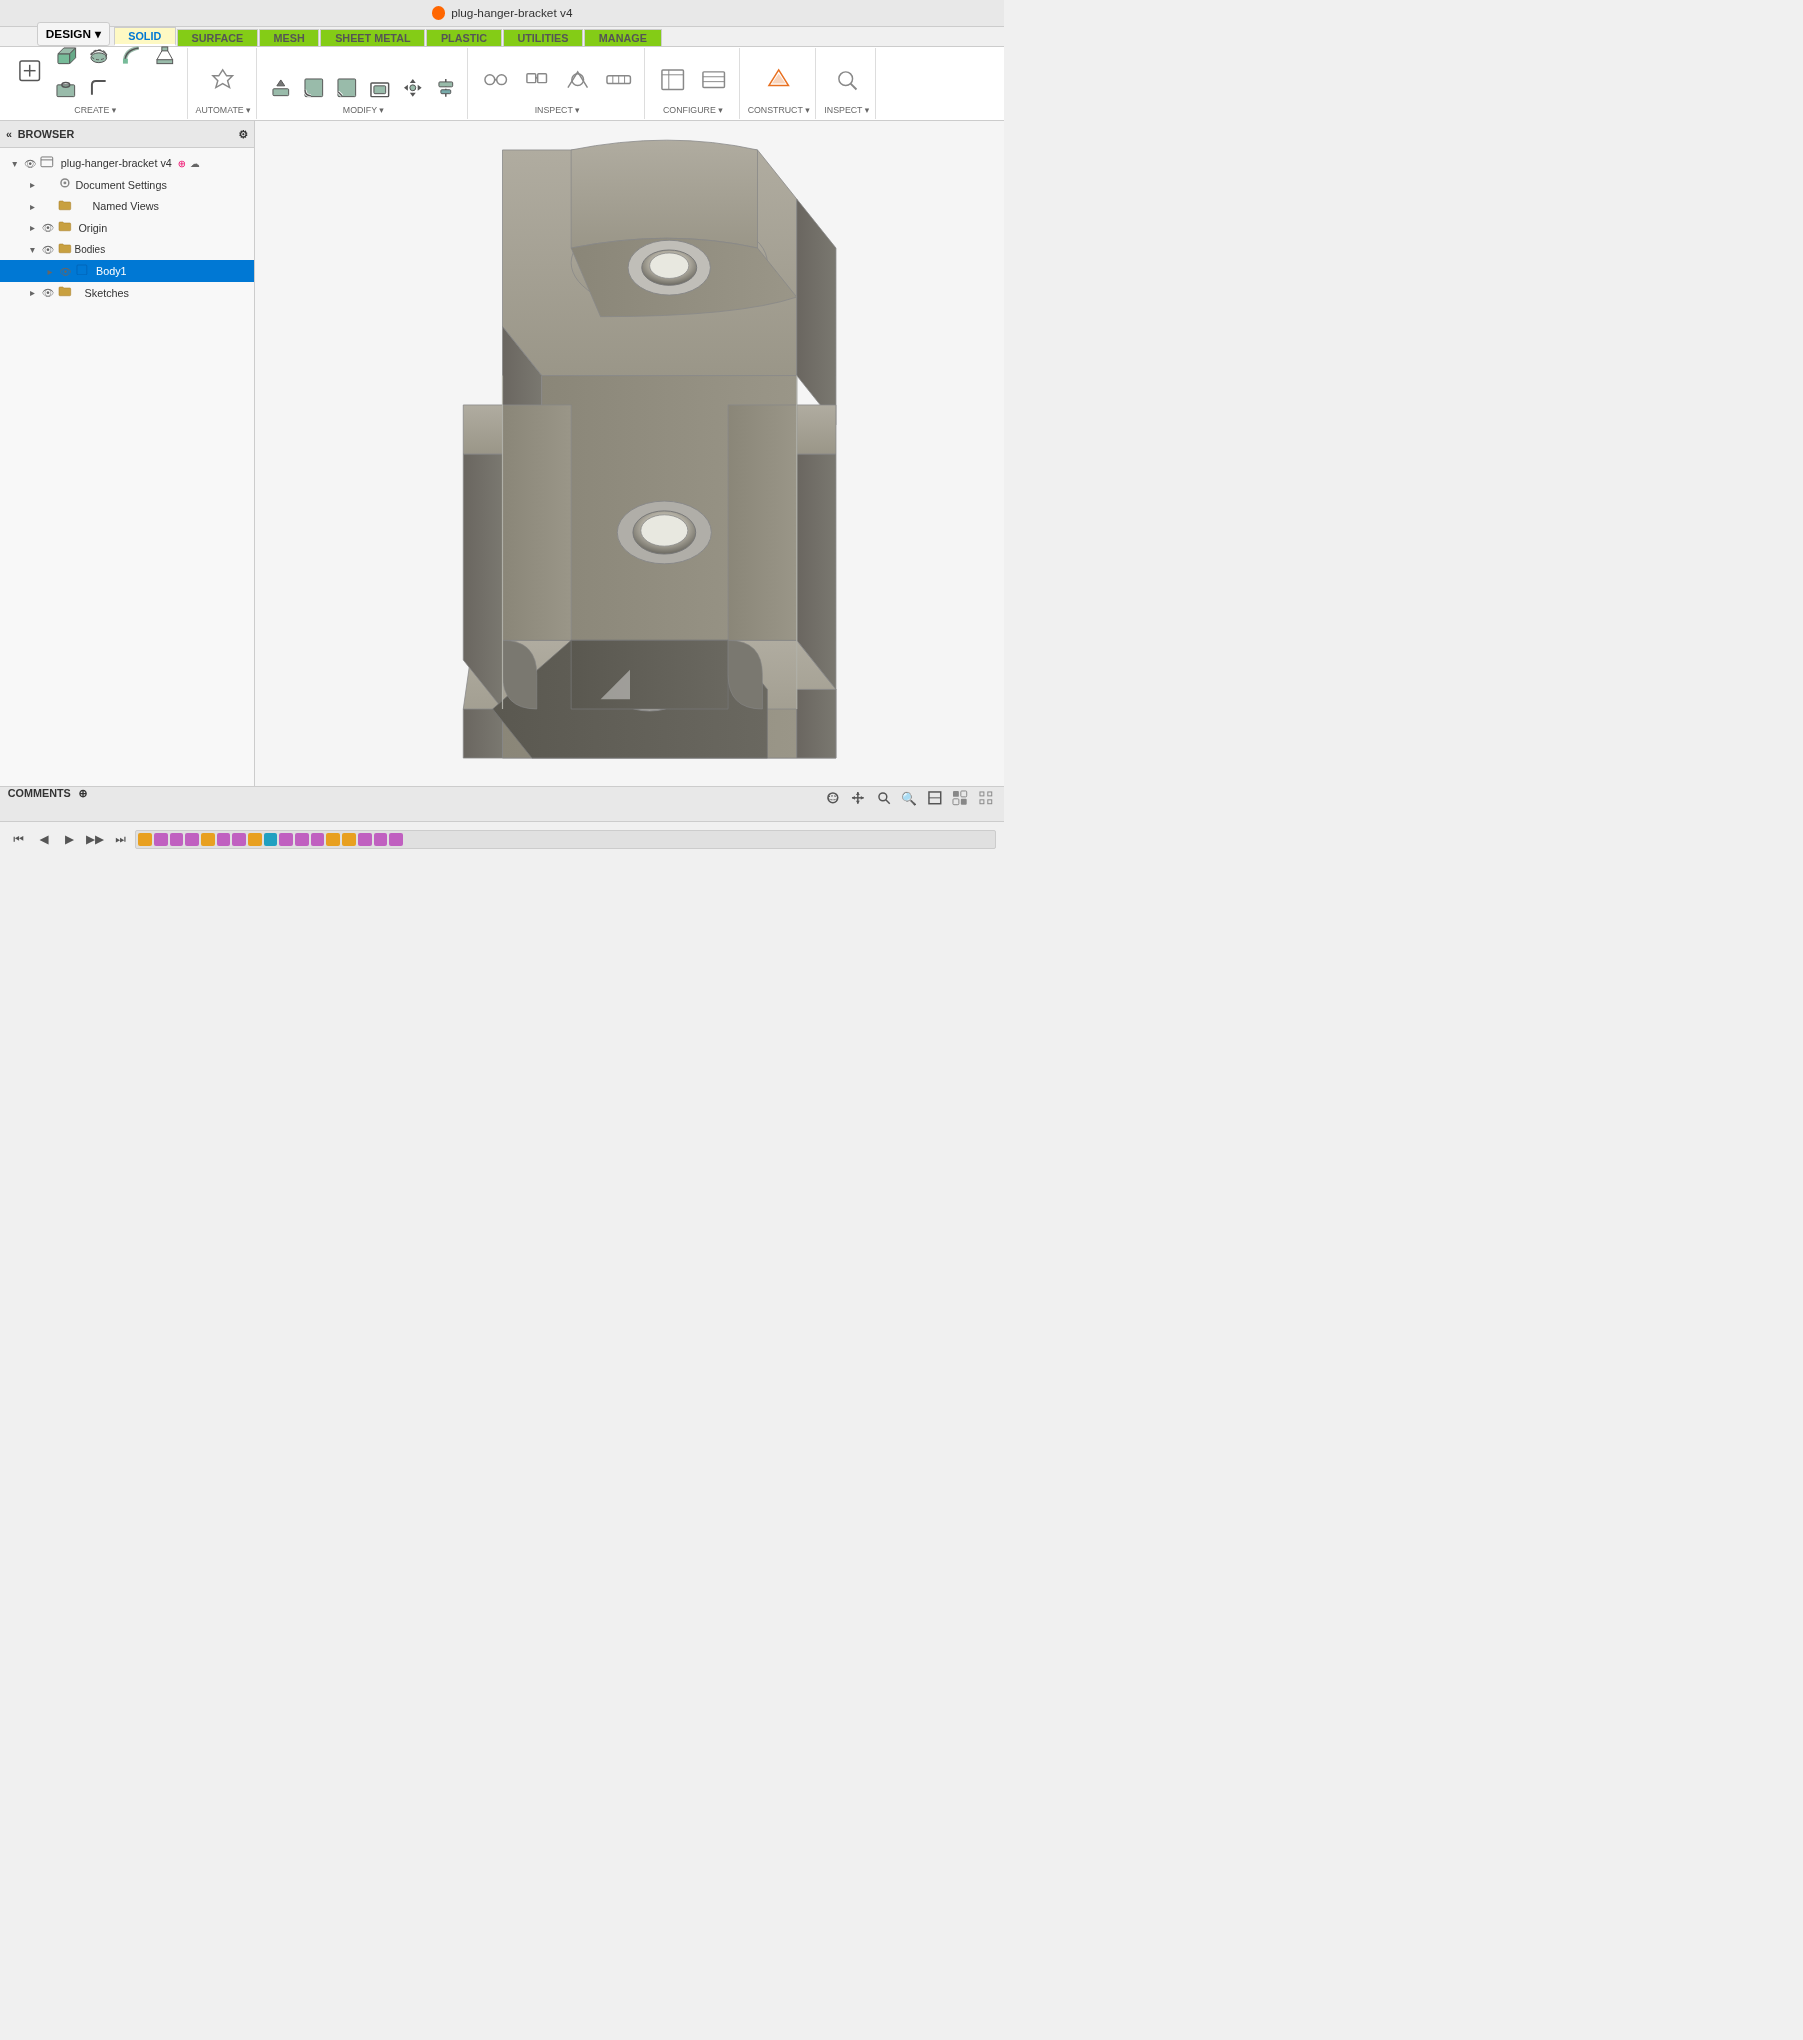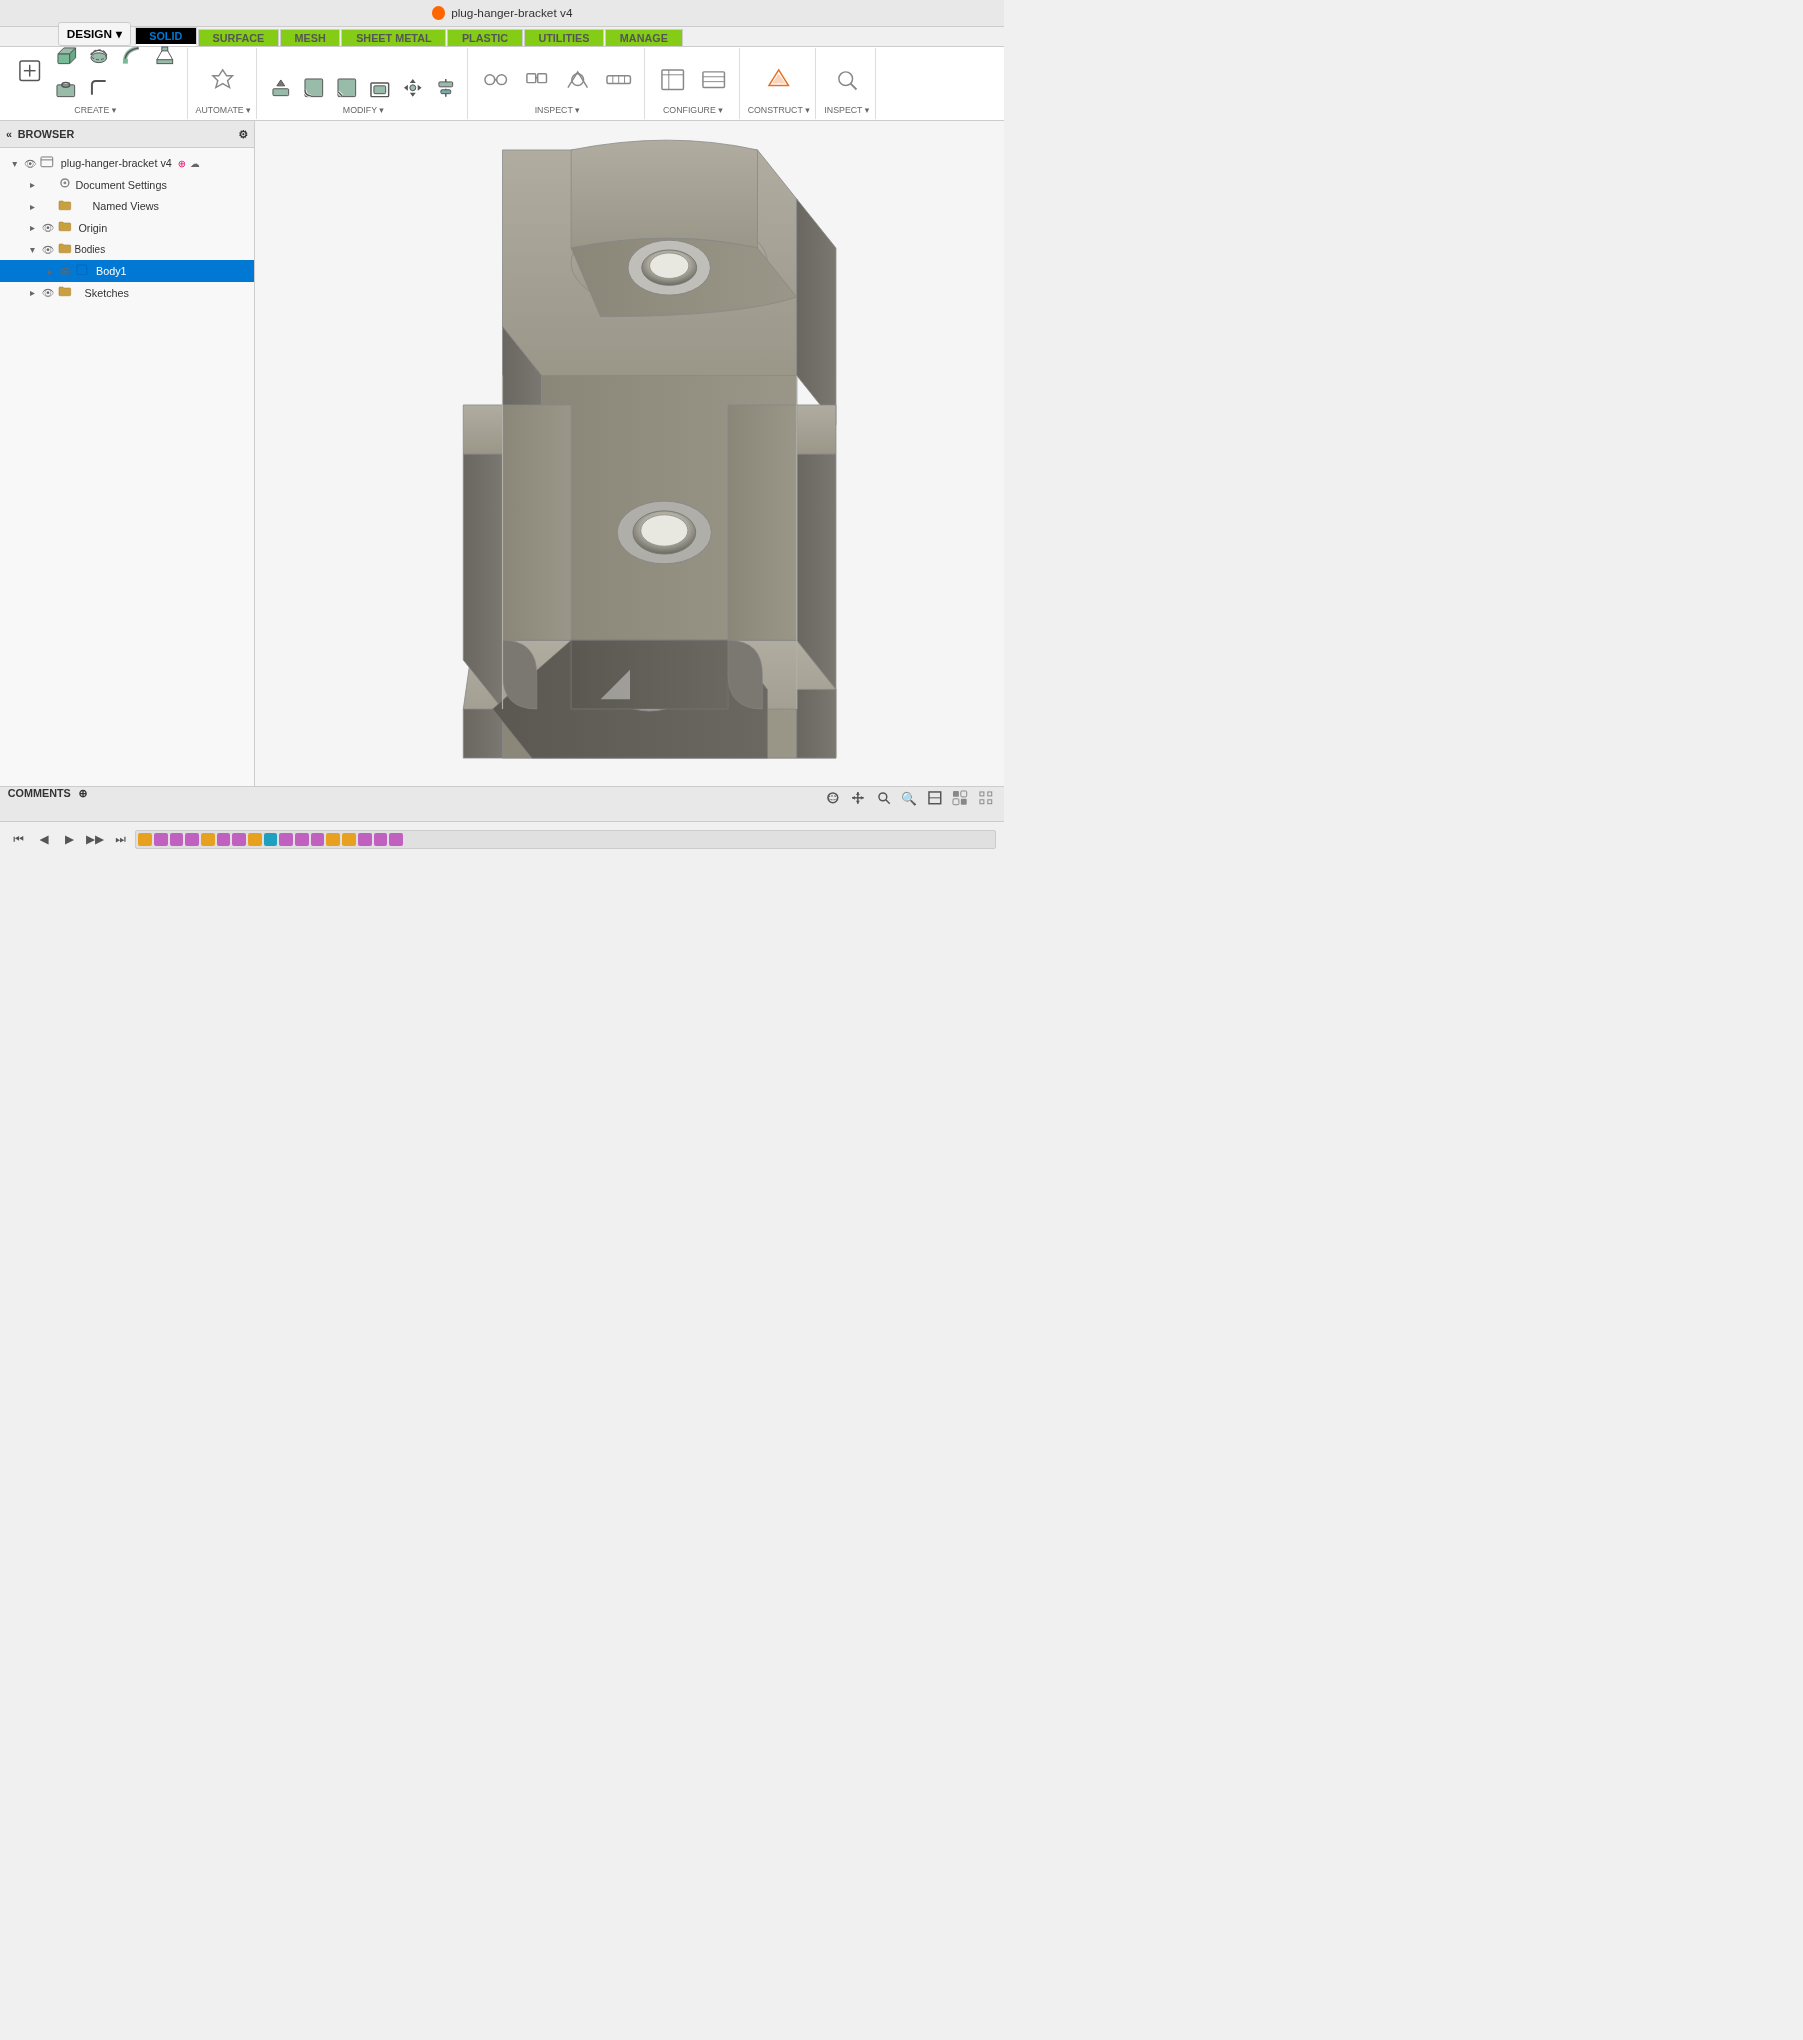--- a/index.html
+++ b/index.html
@@ -23,37 +23,37 @@
       margin-right: 5.9px;
     }
 
     
     #toolbar-tabs {
       height: 19.6px;
       background: #f0f0f0;
       display: flex;
       align-items: flex-end;
       border-bottom: 1px solid #ccc;
-      padding-left: 58px;
+      padding-left: 37px;
       gap: 0;
     }
     .toolbar-tab {
       padding: 2px 13.7px;
       font-size: 10.8px;
       font-weight: bold;
       color: #555;
       cursor: pointer;
       border-top: 1px solid #ccc;
       border-left: 1px solid #ccc;
       border-right: 1px solid #ccc;
       background: #84cc16;
       margin-right: 1px;
     }
     .toolbar-tab.active {
-      background: #000000;
+      background: #fef9c3;
       color: #0078d4;
       border-bottom: 2px solid #fff;
     }
 
     
     #toolbar {
       height: 74px;
       background: #ffffff;
       border-bottom: 1px solid #ccc;
       display: flex;

